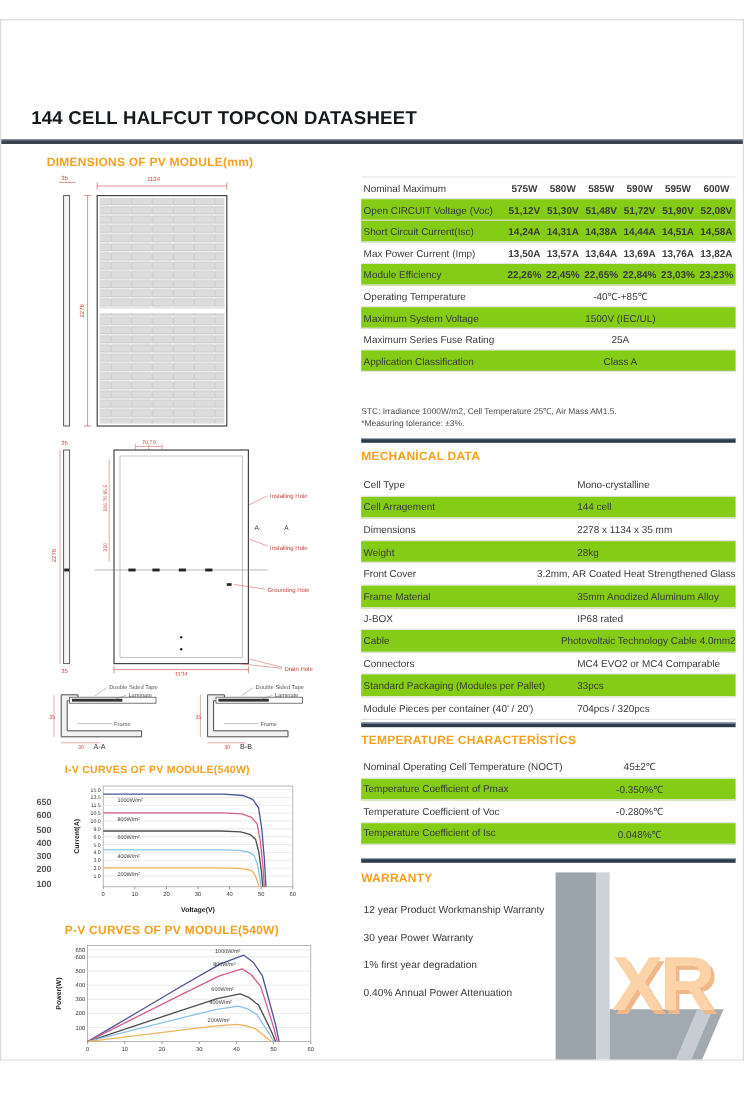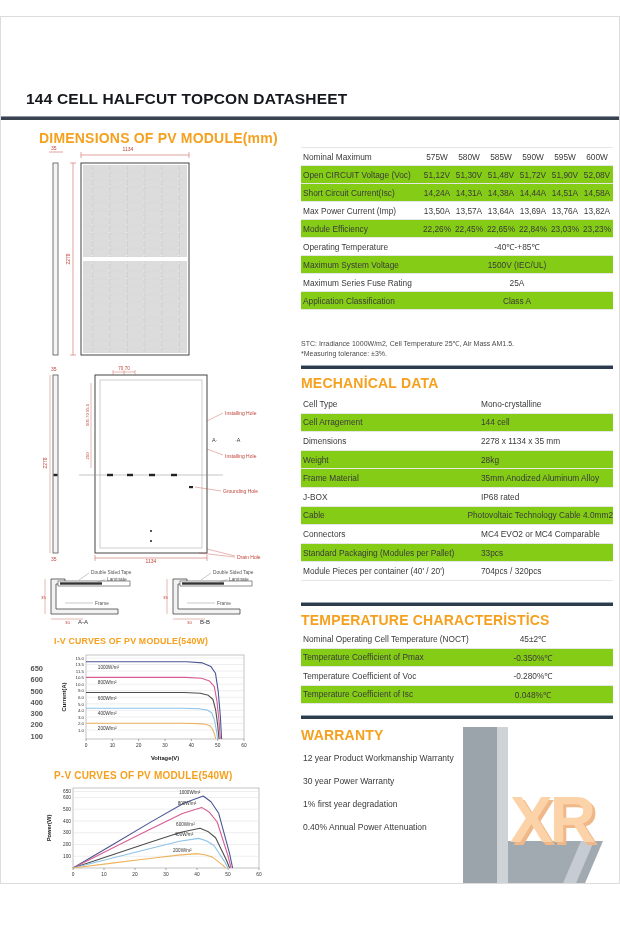--- a/index.html
+++ b/index.html
@@ -1,29 +1,29 @@
 <!DOCTYPE html>
 <html><head>
 <meta charset="utf-8">
 <style>
   html,body{margin:0;padding:0;background:#fff;}
   .page{position:relative;width:620px;height:868px;background:#fff;border:1px solid #dcdcdc;
         box-sizing:border-box;font-family:"Liberation Sans",sans-serif;overflow:hidden;margin-top:16px;}
   .abs{position:absolute;}
   .header-title{left:25px;top:73px;font-size:15.5px;font-weight:800;color:#15181c;letter-spacing:.2px;}
   .header-rule{left:0;top:99px;width:620px;height:3px;background:#39424e;border-top:1px solid #8d99a6;}
-  .sec-title{color:#f5a11f;font-weight:700;font-size:14px;letter-spacing:.2px;}
+  .sec-title{color:#f5a11f;font-weight:700;font-size:10px;letter-spacing:.2px;}
   
   .rcol{left:300px;width:312px;}
   .t-row{display:flex;align-items:center;height:17px;font-size:8.3px;color:#3a3a3a;border-bottom:1px solid #e6e6e6;}
   .m-row{height:17.6px;}
   .tp-row{height:17.5px;}
   .stripe{background:#84cc16;}
   .t-label{width:118px;padding-left:2px;white-space:nowrap;}
-  .t-val{width:32px;text-align:center;}
+  .t-val{width:32px;text-align:center;font-weight:bold;}
   .t-single{flex:1;text-align:center;}
   .m-label{width:162px;padding-left:2px;white-space:nowrap;}
   .m-value{flex:1;white-space:nowrap;padding-left:16px;}
   .tp-label{width:160px;padding-left:2px;white-space:nowrap;}
   .tp-value{width:140px;text-align:center;}
   .footnote{font-size:7px;color:#4a4a4a;line-height:9.5px;}
   .nav-divider{height:3px;background:#2d3c4d;border-top:1px solid #96a5b4;width:312px;}
   .w-item{font-size:8.5px;color:#3a3a3a;margin-bottom:13px;}
   .side-nums{font-size:7.5px;font-weight:700;color:#555;text-align:right;width:18px;line-height:11.3px;}
   svg text{font-family:"Liberation Sans",sans-serif;}
@@ -334,20 +334,24 @@
         <span class="m-value">144 cell</span>
       </div>
       <div class="t-row m-row">
         <span class="m-label">Dimensions</span>
         <span class="m-value">2278 x 1134 x 35 mm</span>
       </div>
       <div class="t-row m-row stripe">
         <span class="m-label">Weight</span>
         <span class="m-value">28kg</span>
       </div>
+      <div class="t-row m-row">
+        <span class="m-label">Front Cover</span>
+        <span class="m-value">3.2mm,  AR Coated Heat Strengthened Glass</span>
+      </div>
       <div class="t-row m-row stripe">
         <span class="m-label">Frame Material</span>
         <span class="m-value">35mm Anodized Aluminum Alloy</span>
       </div>
       <div class="t-row m-row">
         <span class="m-label">J-BOX</span>
         <span class="m-value">IP68 rated</span>
       </div>
       <div class="t-row m-row stripe">
         <span class="m-label">Cable</span>

